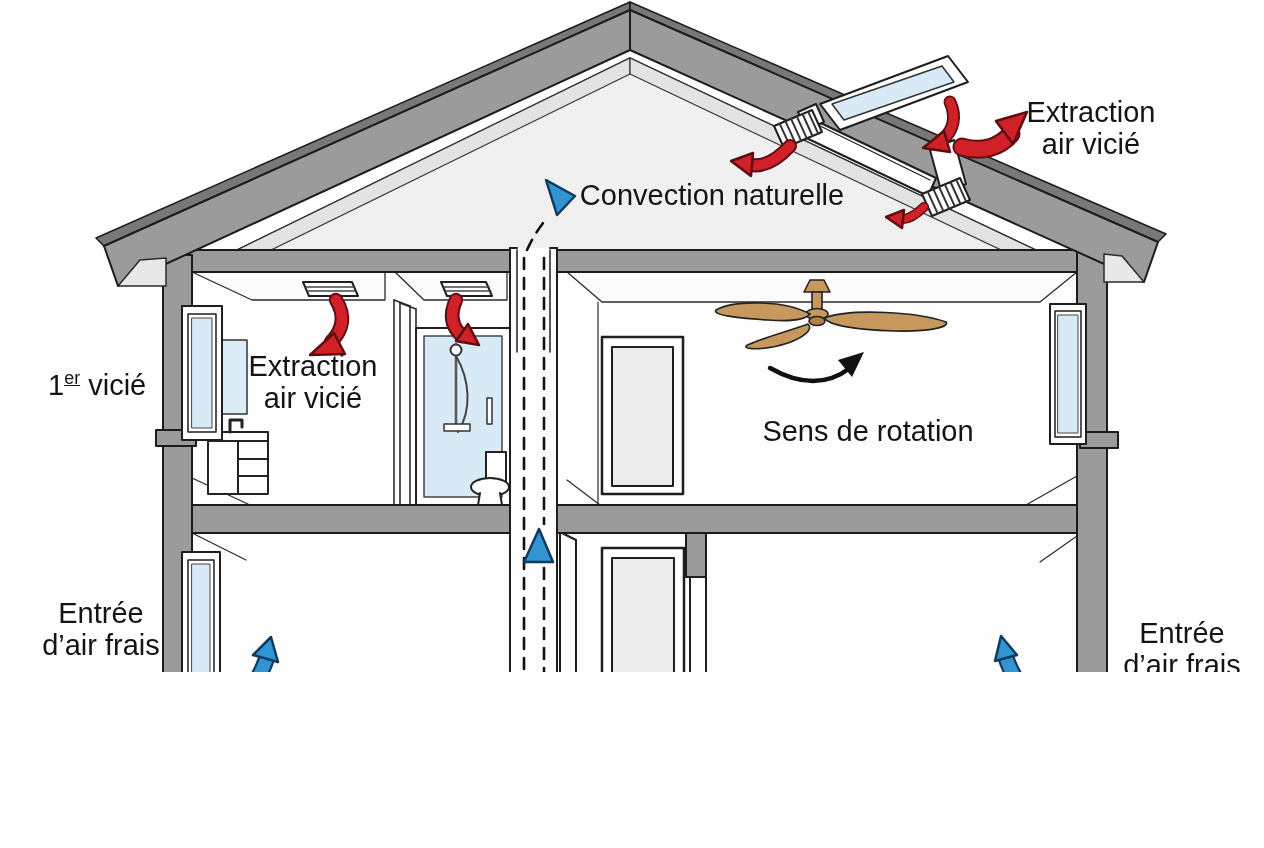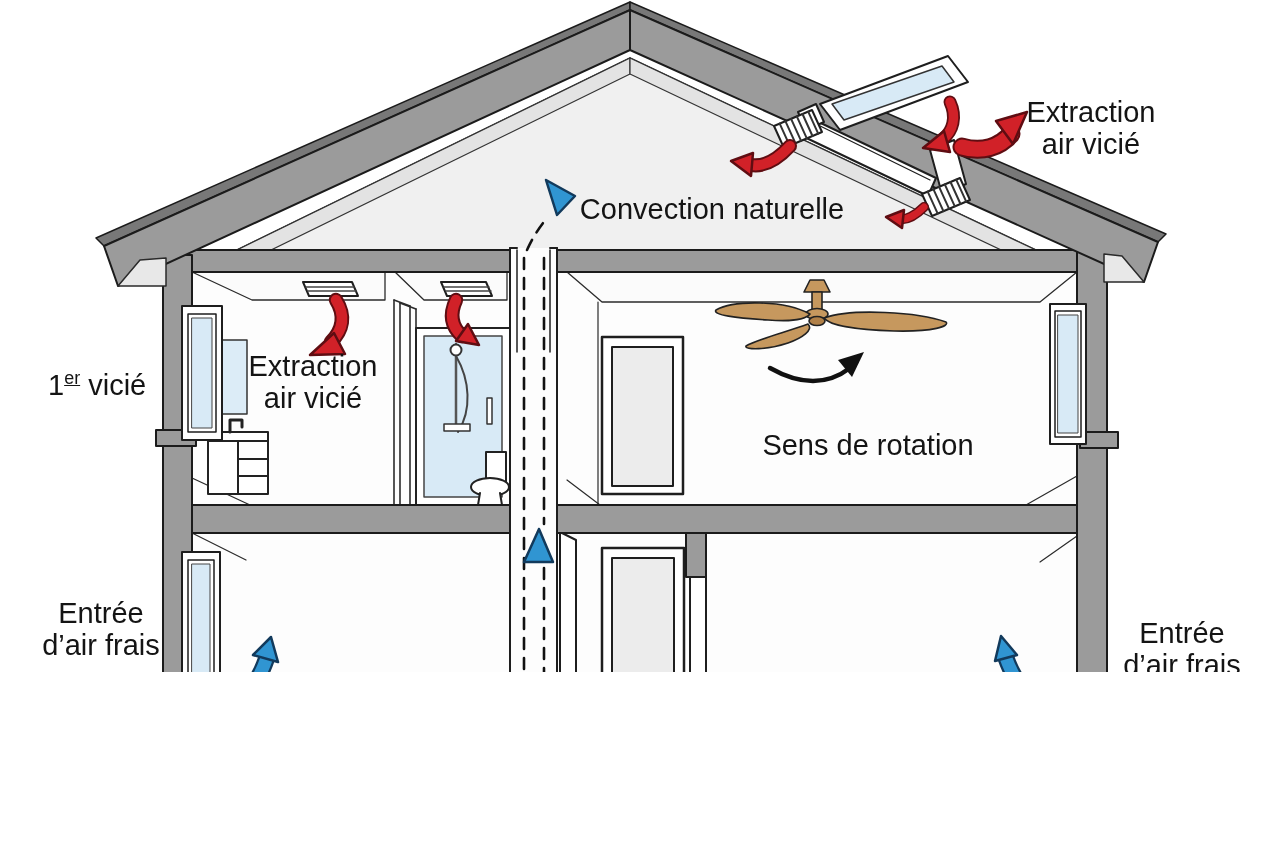--- a/index.html
+++ b/index.html
@@ -289,34 +289,34 @@
     </g>
 
   </g>
 </svg>
 
 <div class="lbl" style="left:1091px;top:96px;">
   <div>Extraction</div>
   <div>air vicié</div>
 </div>
 
-<div class="lbl" style="left:712px;top:193px;text-align:center;">
+<div class="lbl" style="left:712px;top:179px;text-align:center;">
   <div>Convection naturelle</div>
 </div>
 
 <div class="lbl lbl-left" style="left:48px;top:368px;">
   <span>1</span><sup>er</sup><span> vicié</span>
 </div>
 
 <div class="lbl" style="left:313px;top:350px;">
   <div>Extraction</div>
   <div>air vicié</div>
 </div>
 
-<div class="lbl" style="left:868px;top:429px;">
+<div class="lbl" style="left:868px;top:415px;">
   <div>Sens de rotation</div>
 </div>
 
 <div class="lbl" style="left:101px;top:597px;">
   <div>Entrée</div>
   <div>d’air frais</div>
 </div>
 
 
 <div class="lbl" style="left:1182px;top:617px;">

